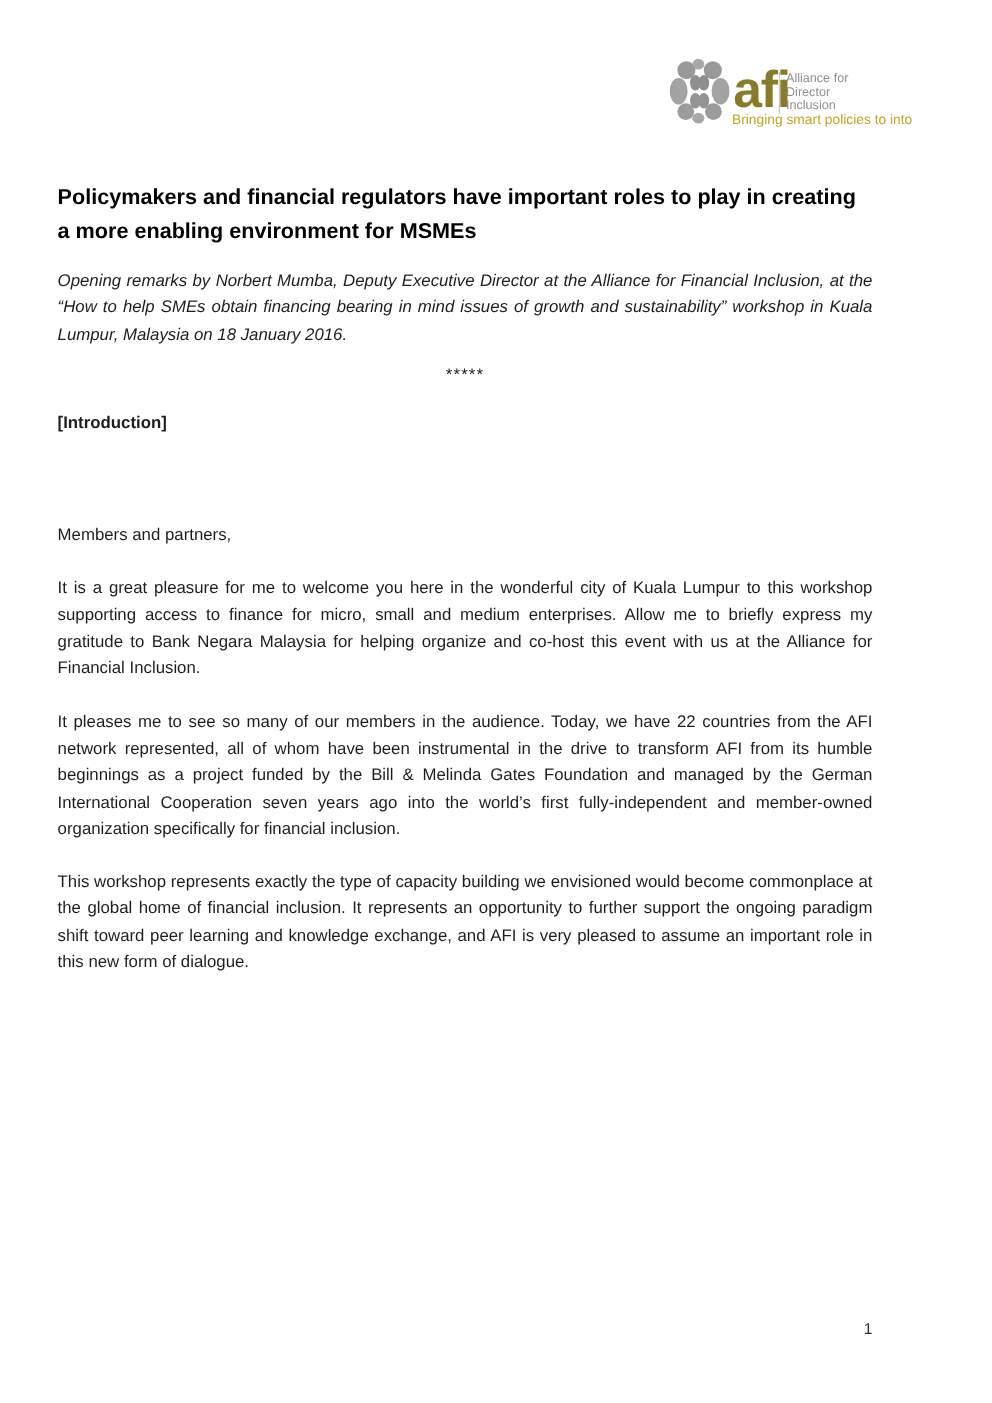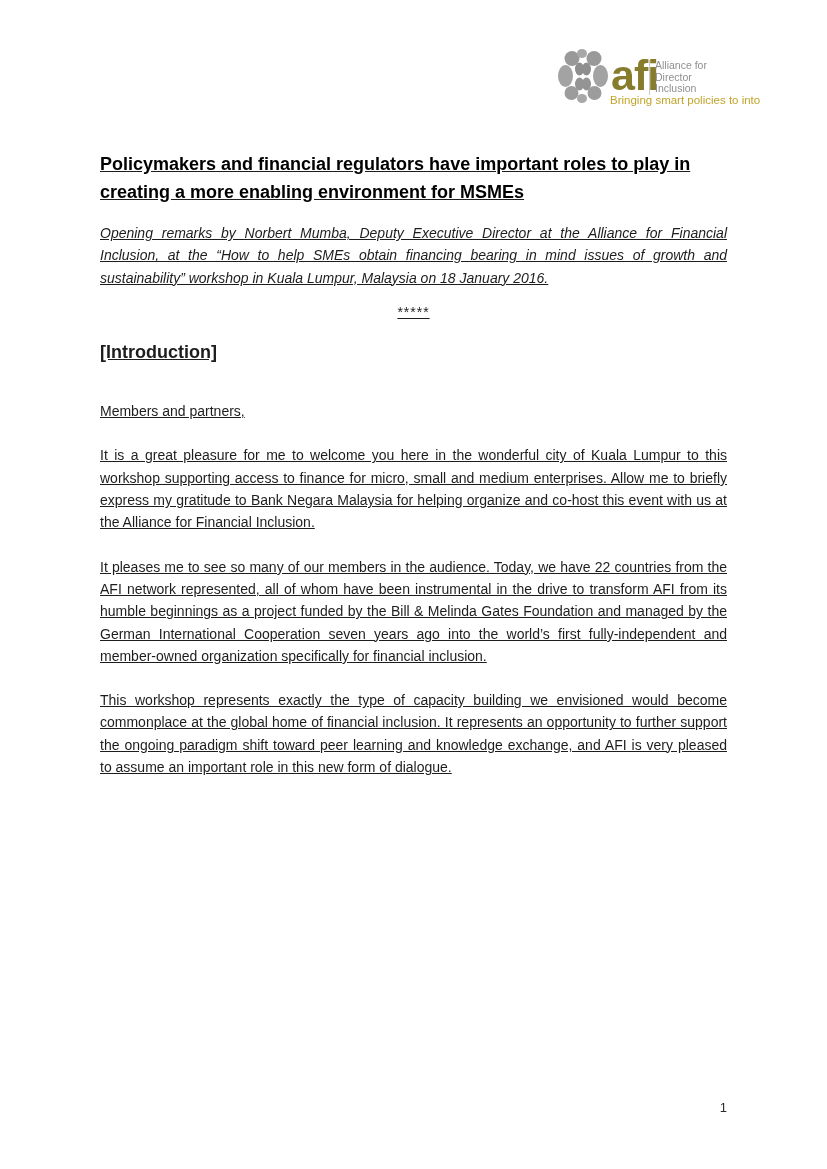--- a/index.html
+++ b/index.html
@@ -40,40 +40,40 @@
   }
   .logo-name span{display:block;}
   .logo-tagline{
     position:absolute;left:54px;top:50px;
     font-size:11.5px;line-height:12px;
     color:var(--gold);
     white-space:nowrap;
   }
 
   
-  .content{padding:150px 100px 0 100px;text-decoration:underline;}
+  .content{padding:150px 100px 0 48px;}
   .doc-title{
     margin:0;
     font-size:18px;font-weight:700;line-height:28px;
     color:#000;
   }
   .byline{
     margin:16px 0 0 0;
     font-style:italic;
     font-size:14px;line-height:22.3px;
     text-align:justify;
   }
   .separator{
     margin:15px 0 21px 0;
     text-align:center;
     font-size:14px;letter-spacing:1px;
   }
   .section-heading{
-    margin:0 0 37px 0;
-    font-size:18px;font-weight:700;line-height:22.3px;
+    margin:0 0 71px 0;
+    font-size:14px;font-weight:700;line-height:22.3px;
   }
   .paragraphs p{
     margin:0 0 22px 0;
     font-size:14px;line-height:22.3px;
     text-align:justify;
   }
   .page-number{
     position:absolute;
     top:1100px;right:100px;
     font-size:13px;line-height:15px;

